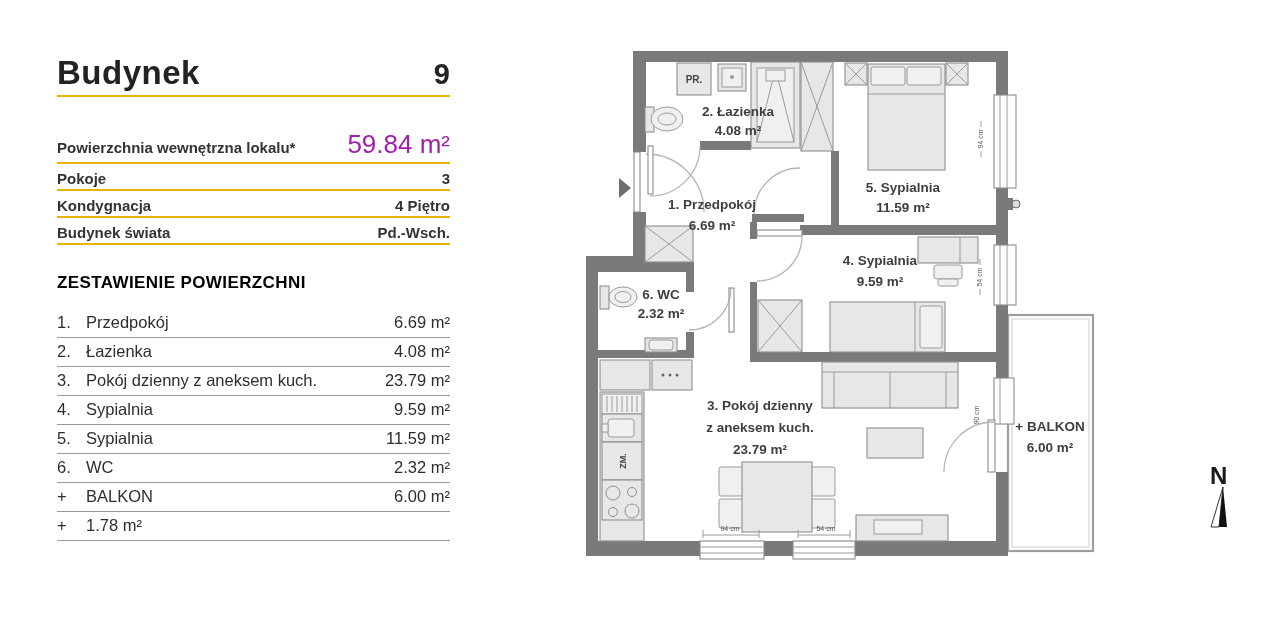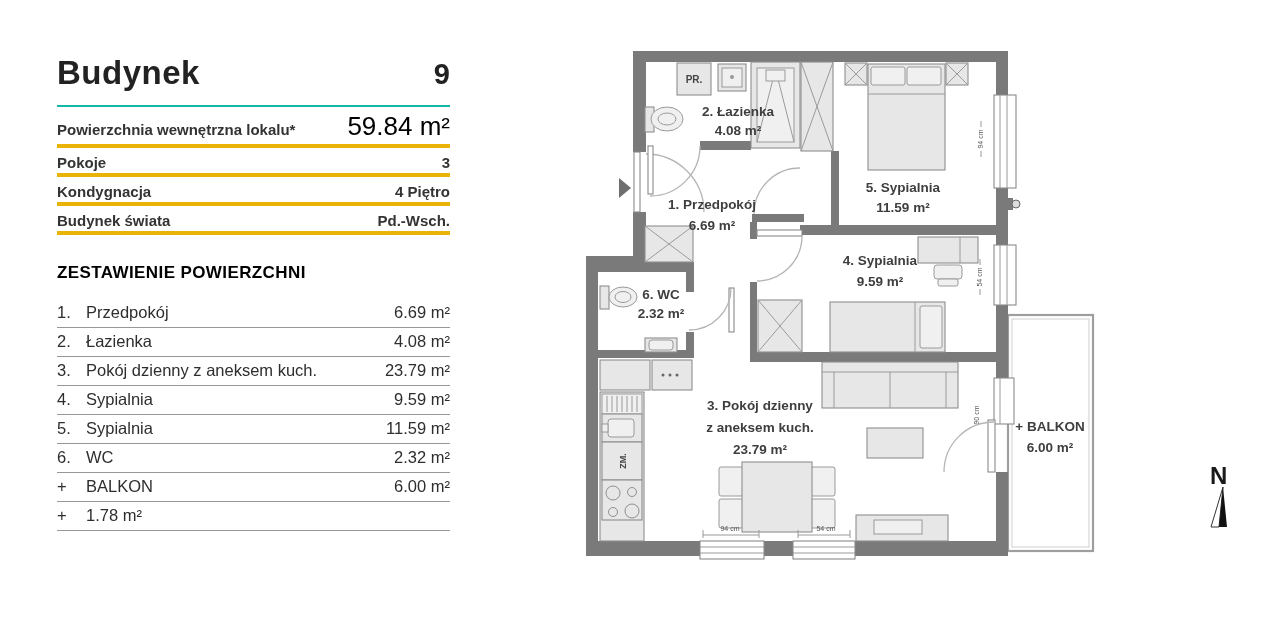--- a/index.html
+++ b/index.html
@@ -2,29 +2,29 @@
 <html><head>
 <meta charset="utf-8">
 <style>
   html,body{margin:0;padding:0;background:#fff;}
   body{width:1280px;height:639px;position:relative;overflow:hidden;
        font-family:"Liberation Sans",sans-serif;color:#2e2e2e;}
 
   
   .panel{position:absolute;left:57px;top:54px;width:393px;}
   .title-row{display:flex;justify-content:space-between;align-items:baseline;
-             border-bottom:2px solid #14b8a6;padding-bottom:13px;}
+             border-bottom:2px solid #eab308;padding-bottom:3px;}
   .title{font-size:33px;font-weight:600;letter-spacing:.5px;color:#222;}
   .title-num{font-size:29px;font-weight:600;color:#222;}
   .spec{display:flex;justify-content:space-between;align-items:baseline;
-        border-bottom:4px solid #eab308;}
+        border-bottom:2px solid #eab308;}
   .spec.large{padding:4px 0 2px;}
   .spec.small{padding:6px 0 2px;}
   .spec-label{font-size:15px;font-weight:700;color:#333;}
-  .spec-value-lg{font-size:26px;font-weight:400;color:#000000;}
+  .spec-value-lg{font-size:26px;font-weight:400;color:#a21caf;margin-top:28px;}
   .spec-value-sm{font-size:15px;font-weight:600;color:#333;}
   .summary-heading{margin-top:28px;font-size:17px;font-weight:700;
                    letter-spacing:.4px;color:#000000;}
   .room-list{margin-top:16px;}
   .room-row{display:flex;align-items:baseline;font-size:16.5px;
             padding:4px 0 5px;border-bottom:1.5px solid #979797;color:#2e2e2e;}
   .rno{width:29px;flex:none;}
   .rname{flex:1;}
   .rarea{flex:none;text-align:right;}
 

